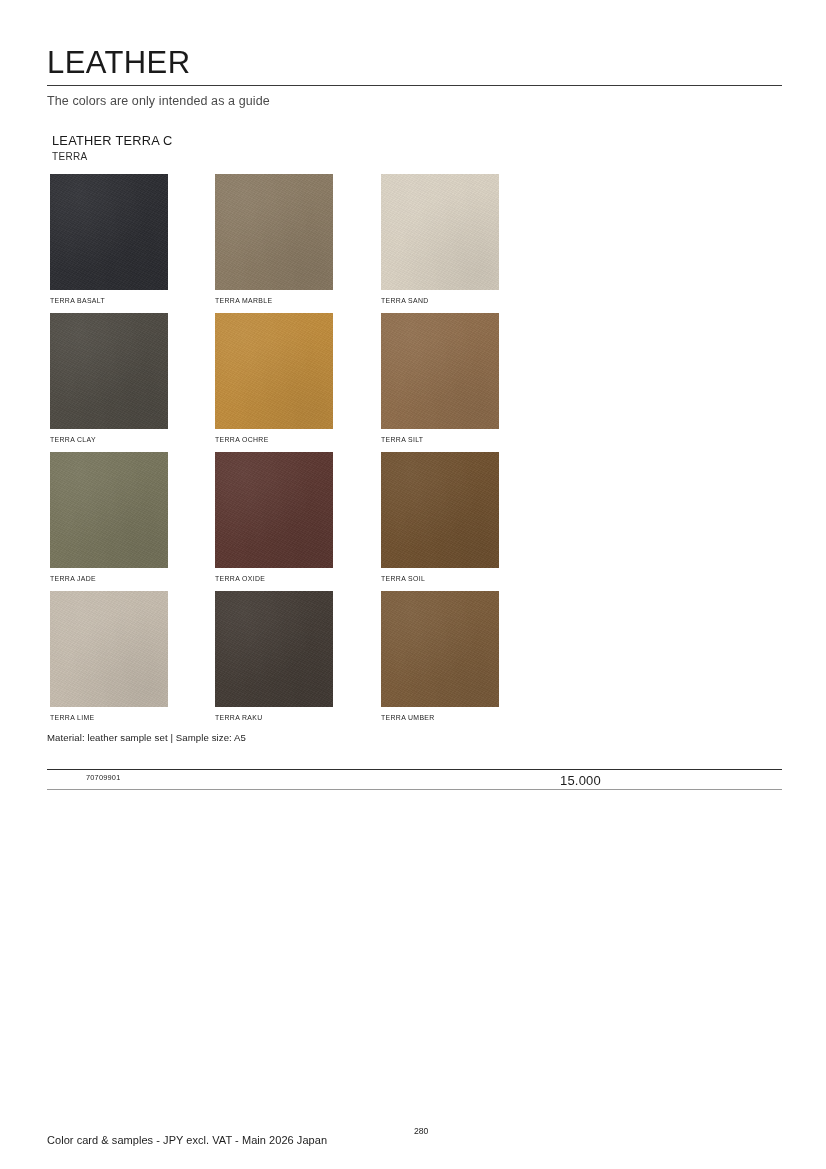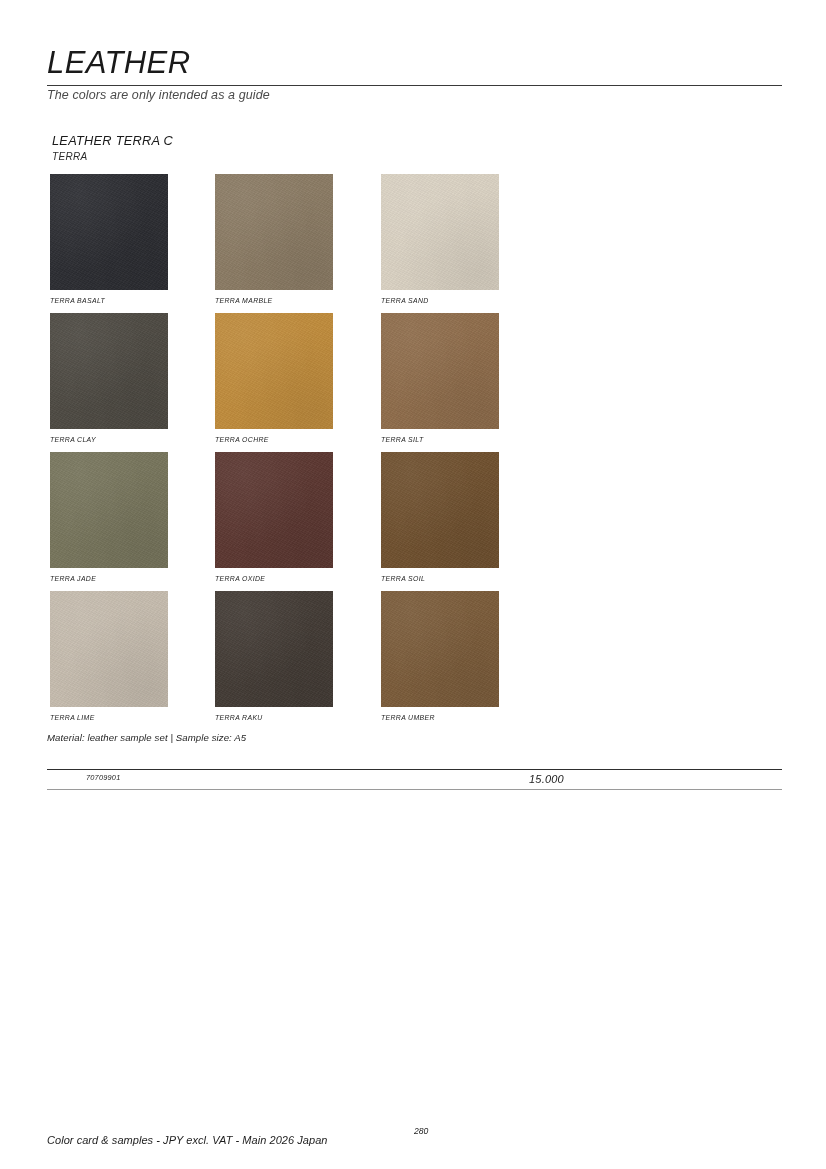--- a/index.html
+++ b/index.html
@@ -16,21 +16,20 @@
     color: #1c1c1c;
     -webkit-font-smoothing: antialiased;
   }
   .page {
     position: absolute;
     left: 0;
     top: 0;
     width: 826px;
     height: 1169px;
     overflow: hidden;
-    font-style: italic;
   }
 
   
   .header {
     position: absolute;
     left: 47px;
     top: 45px;
     width: 735px;
   }
   .page-title {
@@ -41,21 +40,21 @@
     color: #1a1a1a;
     margin: 0;
   }
   .title-rule {
     margin-top: 4px;
     border-top: 1px solid #3a3a3a;
     width: 735px;
     height: 0;
   }
   .subtitle {
-    margin-top: 2px;
+    margin-top: 8px;
     font-size: 12.5px;
     font-weight: 400;
     color: #4a4a4a;
     letter-spacing: 0.1px;
   }
 
   
   .group-head {
     position: absolute;
     left: 52px;
@@ -151,23 +150,23 @@
   .price-sku {
     position: absolute;
     left: 2px;
     top: 3px;
     font-size: 7.4px;
     color: #1d1d1d;
     letter-spacing: 0.2px;
   }
   .price-value {
     position: absolute;
-    left: 445px;
+    left: 476px;
     top: 3px;
-    font-size: 11px;
+    font-size: 13px;
     color: #1d1d1d;
     letter-spacing: 0.2px;
   }
   .price-rule-bottom {
     border-top: 1px solid #9a9a9a;
     height: 0;
   }
 
   
   .footer {

